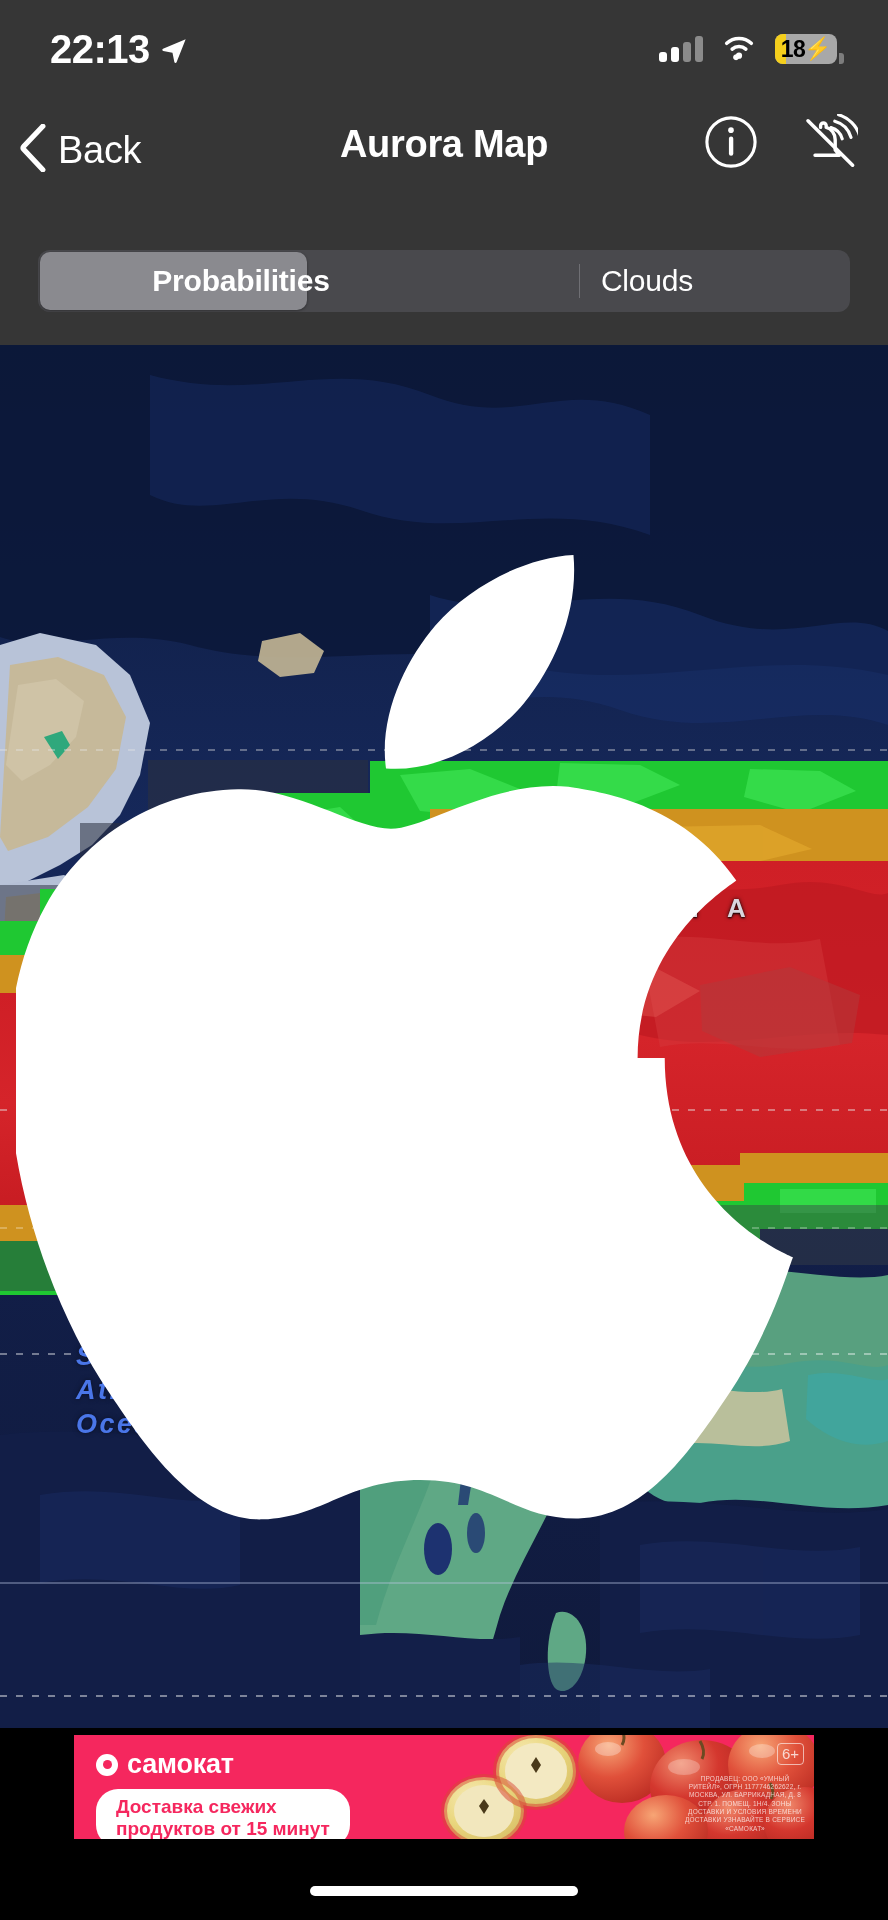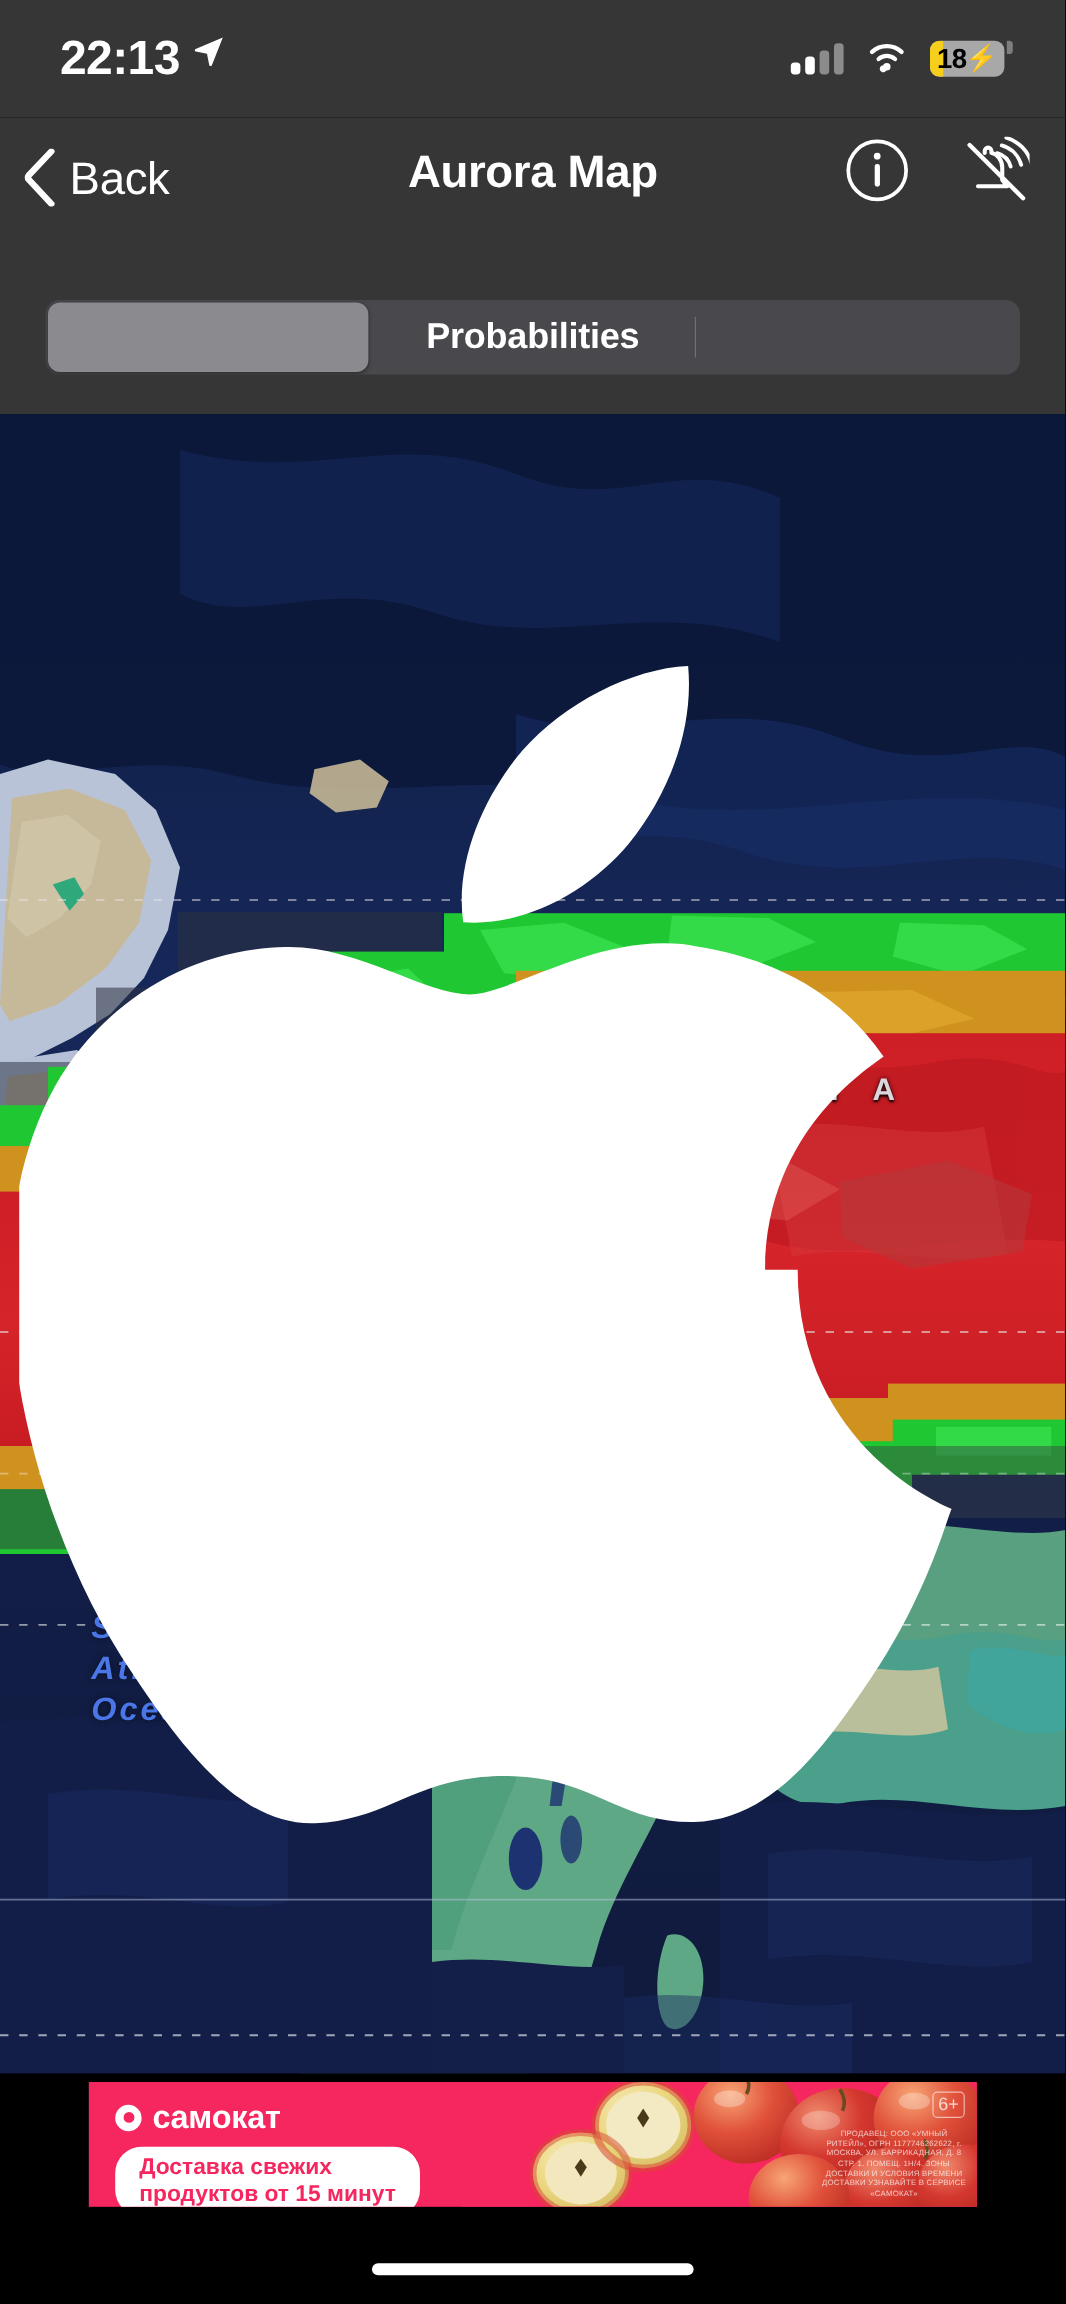--- a/index.html
+++ b/index.html
@@ -31,21 +31,21 @@
     height: 98px;
     background: #363636;
     display: flex;
     align-items: center;
     justify-content: space-between;
     padding: 0 44px 0 50px;
     box-sizing: border-box;
   }
   .status-left {
     display: flex;
-    align-items: flex-start;
+    align-items: flex-end;
     gap: 10px;
   }
   .clock {
     color: #fff;
     font-size: 40px;
     font-weight: 600;
     letter-spacing: -0.5px;
     line-height: 1;
   }
   .loc-arrow { display:block; }
@@ -404,21 +404,21 @@
           <i class="b4"></i>
       </span>
       <span>
         <svg width="38" height="28" viewBox="0 0 24 18">
           <path d="M12 15.6a1.9 1.9 0 1 0 0 .01" fill="#fff"></path>
           <circle cx="12" cy="14.6" r="2" fill="#fff"></circle>
           <path d="M7.6 10.4a6.6 6.6 0 0 1 8.8 0" stroke="#fff" stroke-width="2.3" fill="none" stroke-linecap="round"></path>
           <path d="M4.1 6.6a11.6 11.6 0 0 1 15.8 0" stroke="#fff" stroke-width="2.3" fill="none" stroke-linecap="round"></path>
         </svg>
       </span>
-      <span style="display:flex;align-items:flex-start;">
+      <span style="display:flex;align-items:flex-end;">
         <span class="battery">
           <span class="fill"></span>
           <span class="lvl">
               <span>18</span>
               <span class="bolt">⚡</span>
             </span>
         </span>
         <span class="battery-cap"></span>
       </span>
     </div>
@@ -452,20 +452,21 @@
         </svg>
       </span>
     </div>
   </div>
 
   <div class="seg-wrap">
     <div class="segctl">
       <div class="seg-thumb"></div>
       <div class="seg-div d2"></div>
       <div class="seg active">Probabilities</div>
+      <div class="seg">Clouds</div>
     </div>
   </div>
 
   <div class="map">
     <svg viewBox="0 0 888 1383" preserveAspectRatio="none">
       <defs>
         <linearGradient id="deepsea" x1="0" y1="0" x2="0" y2="1">
           <stop offset="0" stop-color="#0d1b3e"></stop>
           <stop offset="0.35" stop-color="#16285a"></stop>
           <stop offset="0.6" stop-color="#121f4a"></stop>

